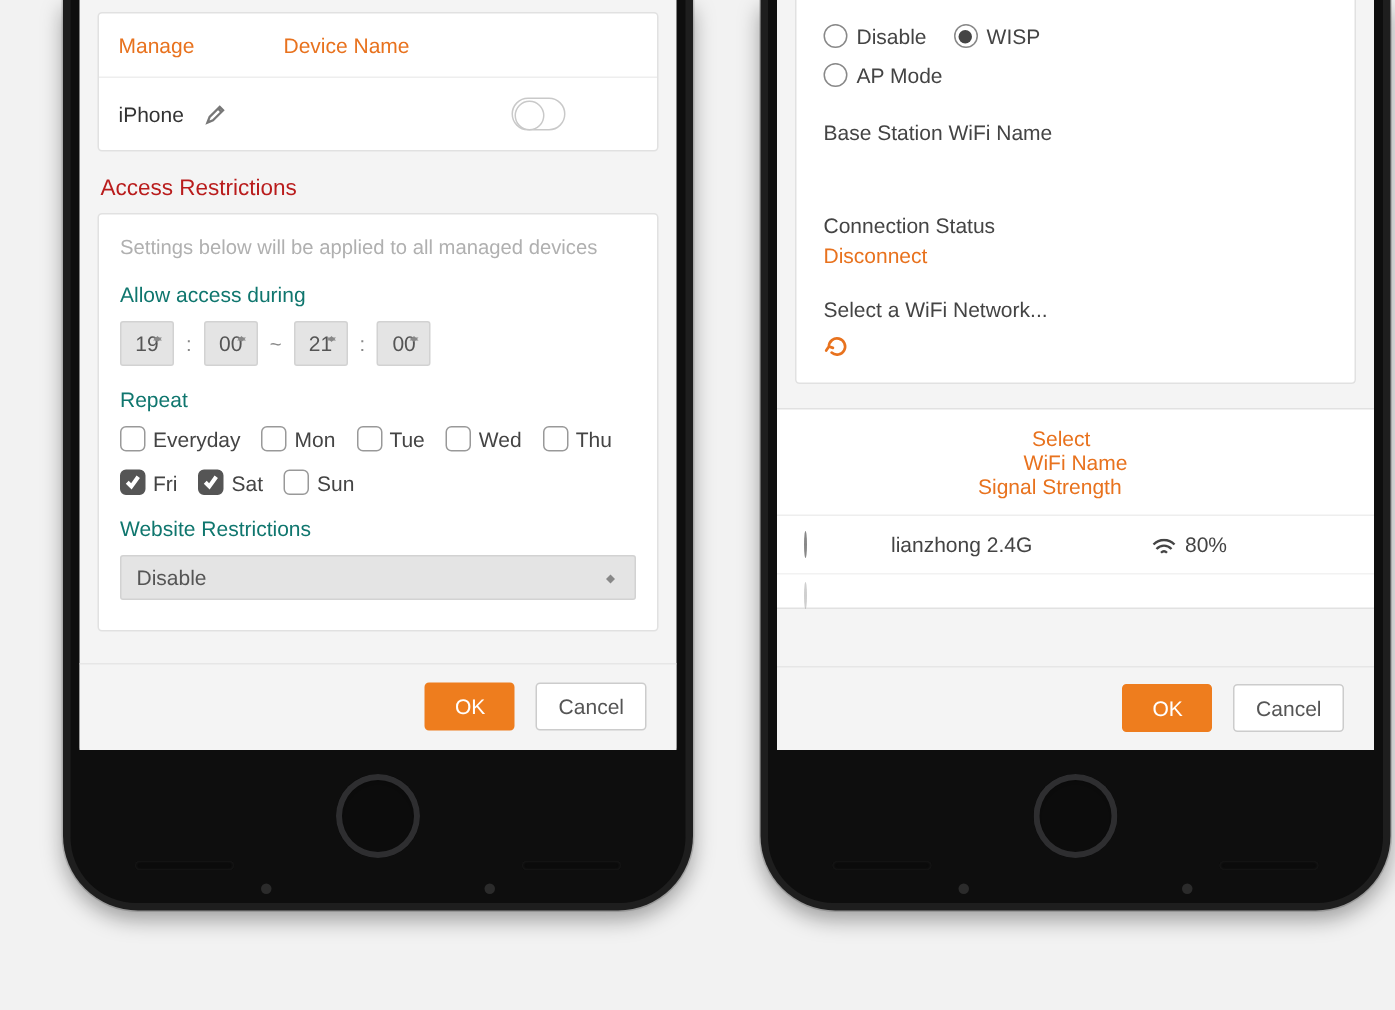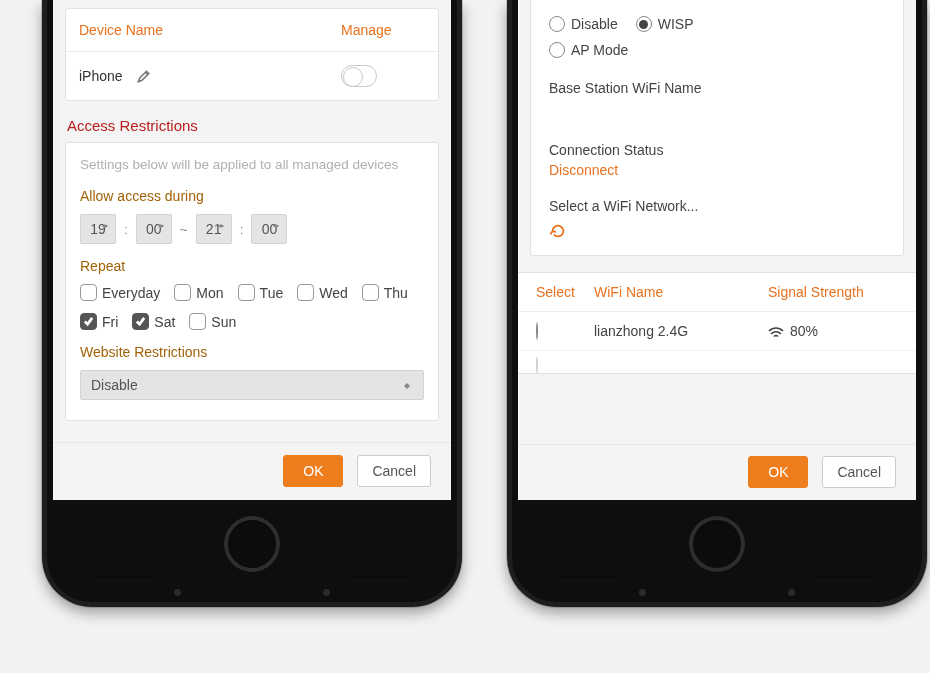--- a/index.html
+++ b/index.html
@@ -21,21 +21,21 @@
     .th { color:#e8721e; }
     .device-name-col{flex:1;}
     .manage-col{width:110px;}
     .trow{display:flex;align-items:center;}
     .edit-icon { display:inline-block; width:15px; height:15px; margin-left:10px; vertical-align:text-bottom; }
     .edit-icon svg{width:15px;height:15px;stroke:#777;fill:none;stroke-width:2;}
     .toggle{width:36px;height:22px;border:1.5px solid #c9c9c9;border-radius:13px;position:relative;background:#fff;}
     .toggle:after{content:"";position:absolute;left:1px;top:1px;width:18px;height:18px;border:1.5px solid #c9c9c9;border-radius:50%;background:#fff;}
     .small-note{color:#b0b0b0;font-size:13.5px;padding:14px 14px 8px;}
     .block{padding:8px 14px 14px;}
-    .label{color:#a16207;font-size:14px;margin-bottom:10px;}
+    .label{color:#0f766e;font-size:14px;margin-bottom:10px;}
     .time-row{display:flex;align-items:center;gap:8px;}
     .selbox{width:36px;height:30px;background:#e4e4e4;border:1px solid #d2d2d2;border-radius:2px;display:flex;align-items:center;justify-content:center;position:relative;font-size:14px;color:#555;text-align:right;}
     .selbox .chev{position:absolute;right:5px;top:3px;width:10px;height:10px;}
     .selbox .chev:before{content:"";position:absolute;left:2px;top:3px;border:3px solid transparent;border-bottom-color:#888;}
     .selbox .chev:after{content:"";position:absolute;left:2px;bottom:-3px;border:3px solid transparent;border-top-color:#888;}
     .sep{color:#888;}
     .days{display:flex;flex-wrap:wrap;gap:12px 14px;margin-top:2px;}
     .day{display:flex;align-items:center;gap:5px;font-size:14px;color:#444;}
     .cb{width:17px;height:17px;border:1.5px solid #999;border-radius:4px;display:inline-flex;align-items:center;justify-content:center;background:#fff;}
     .cb.checked{background:#555;border-color:#555;}
@@ -53,41 +53,41 @@
     .radio{display:flex;align-items:center;gap:6px;font-size:14px;color:#444;}
     .rdot{width:16px;height:16px;border:1.5px solid #888;border-radius:50%;display:inline-flex;align-items:center;justify-content:center;}
     .rdot.sel:after{content:"";width:9px;height:9px;background:#444;border-radius:50%;}
     .field-lbl{color:#444;font-size:14px;margin:6px 18px 4px;}
     .big-gap{height:36px;}
     .inline-orange{color:#e8721e;font-size:14px;margin:0 18px;}
     .refresh{margin:8px 18px;color:#e8721e;}
     .refresh svg{width:18px;height:18px;stroke:#e8721e;fill:none;stroke-width:2;}
     .net-table{background:#fff;border-top:1px solid #e1e1e1;border-bottom:1px solid #e1e1e1;margin-top:16px;}
     .net-head,.net-row{display:flex;align-items:center;padding:11px 18px;}
-    .net-head{color:#e8721e;font-size:14px;border-bottom:1px solid #eee;}
+    .net-head{color:#e8721e;font-size:14px;border-bottom:1px solid #eee;flex-direction:column;}
     .col-sel{width:58px;}
     .col-name{flex:1;}
     .col-sig{width:130px;}
     .net-row{color:#444;font-size:14px;border-bottom:1px solid #f2f2f2;}
     .net-radio{width:16px;height:16px;border:1.5px solid #888;border-radius:50%;}
     .sig-icon{display:inline-block;width:16px;height:12px;margin-right:6px;vertical-align:middle;}
     .sig-icon svg{width:16px;height:12px;stroke:#444;fill:none;stroke-width:1.6;}
     .screen-right .footer{padding:11px 20px;}
   </style>
 </head>
 <body>
 
 <div class="phone" id="phone-left">
   <div class="phone-inner">
     <div class="screen">
 
       <div class="panel" style="margin-top:8px">
         <div class="thead">
+          <div class="th manage-col">Manage</div>
           <div class="th device-name-col">Device Name</div>
-          <div class="th manage-col">Manage</div>
         </div>
         <div class="trow">
           <div class="td device-name-col">
             <span>iPhone</span>
             <span class="edit-icon">
               <svg viewBox="0 0 20 20">
                   <path d="M3 17l2-5 9-9 3 3-9 9-5 2zM12 4l3 3"></path>
                 </svg>
             </span>
           </div>

